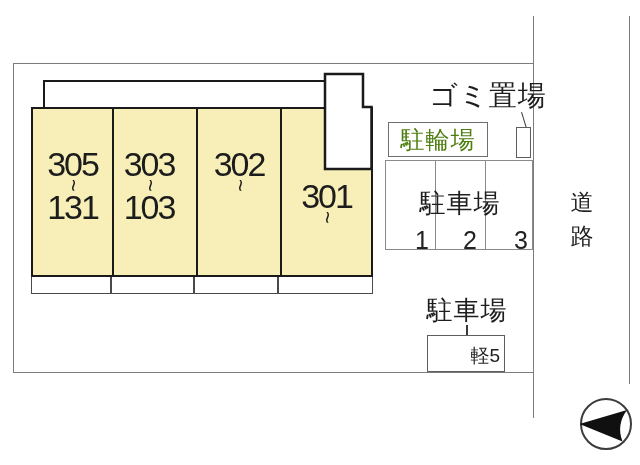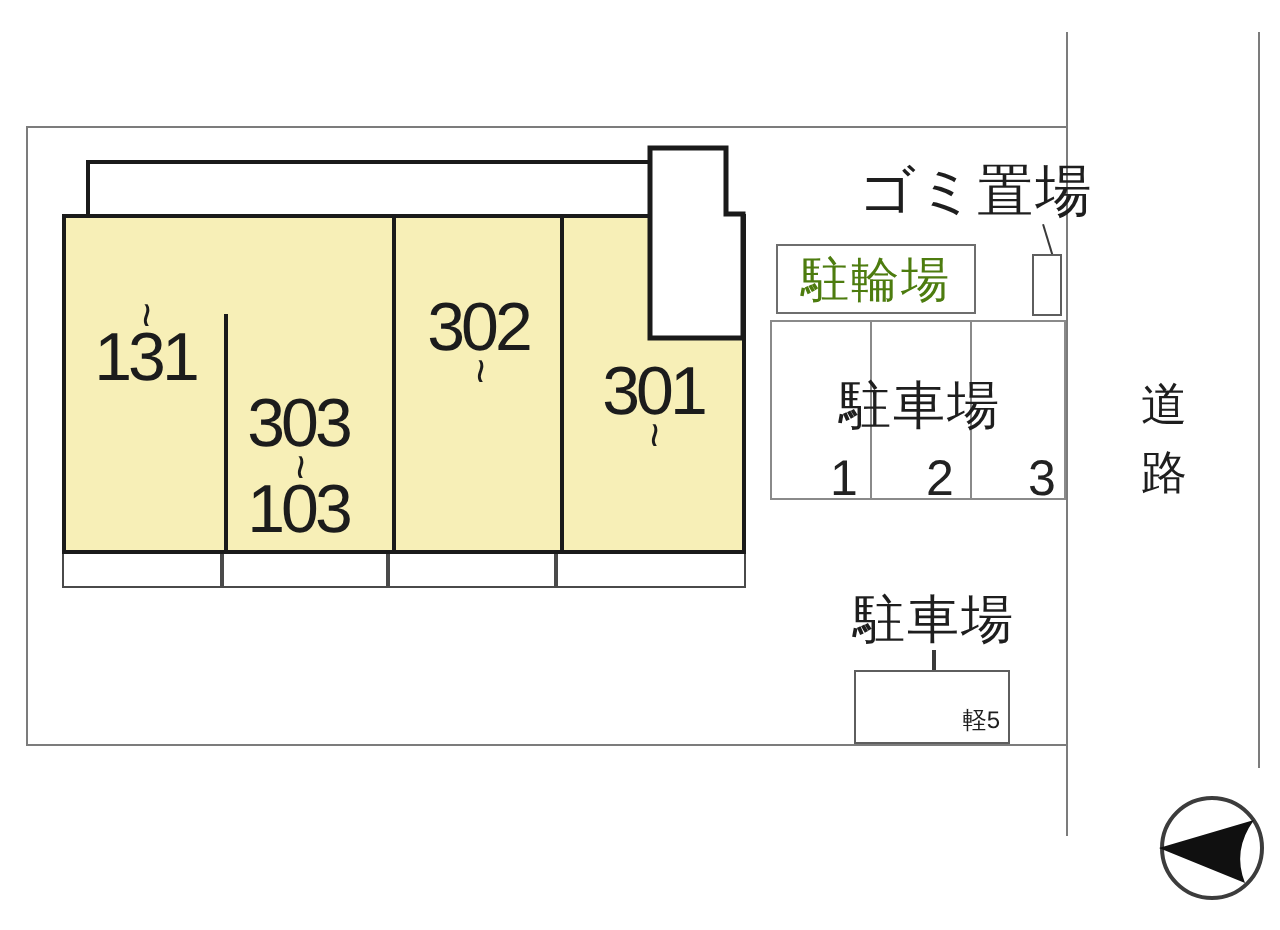--- a/index.html
+++ b/index.html
@@ -34,21 +34,21 @@
     border: 2.5px solid var(--building-line, #1a1a1a);
     background: var(--unit-fill, #f7efb7);
     display: flex;
   }
   .unit-cell {
     display: flex; flex-direction: column; align-items: center;
     padding-top: 41px;
   }
   .unit-cell + .unit-cell { border-left: 2.5px solid var(--building-line, #1a1a1a); }
   .unit-cell.c1 { width: 79px; }
-  .unit-cell.c2 { width: 72px; margin-top: 48px; }
+  .unit-cell.c2 { width: 72px; }
   .unit-cell.c3 { width: 84px; margin-left: 12px; }
   .unit-cell.c4 { flex: 1; padding-top: 73px; }
   .unit-num {
     font-size: 34px; line-height: 28px; letter-spacing: -2px;
     color: #1c1c1c; font-weight: 400;
   }
   .unit-tilde {
     font-size: 22px; line-height: 14px; height: 15px;
     transform: rotate(90deg);
     color: #1c1c1c;
@@ -105,21 +105,21 @@
     transform-origin: 0 0;
     transform: rotate(73deg);
   }
   .kei-box {
     position: absolute;
     left: 427px; top: 335px; width: 78px; height: 37px;
     border: 1.2px solid #5e5e5e; background: #ffffff;
   }
   .kei-label {
     position: absolute; right: 4px; bottom: 2px;
-    font-size: 12px; color: #1e1e1e;
+    font-size: 19px; color: #1e1e1e;
   }
   .tick {
     position: absolute;
     left: 466px; top: 325px; width: 1.5px; height: 10px;
     background: #3a3a3a;
   }
 
   
   .road {
     position: absolute;
@@ -140,20 +140,21 @@
   <div class="bline" style="left:13px; top:63px; width:521px; height:1.3px;"></div>
   <div class="bline" style="left:13px; top:63px; width:1.3px; height:310px;"></div>
   <div class="bline" style="left:13px; top:372px; width:521px; height:1.3px;"></div>
   <div class="bline" style="left:533px; top:16px; width:1.3px; height:402px;"></div>
   <div class="bline" style="left:629px; top:16px; width:1.3px; height:368px;"></div>
 
   <div class="corridor"></div>
 
   <div class="units">
     <div class="unit-cell c1">
+      <span class="unit-num">305</span>
       <span class="unit-tilde">~</span>
       <span class="unit-num">131</span>
     </div>
     <div class="unit-cell c2">
       <span class="unit-num">303</span>
       <span class="unit-tilde">~</span>
       <span class="unit-num">103</span>
     </div>
     <div class="unit-cell c3">
       <span class="unit-num">302</span>

